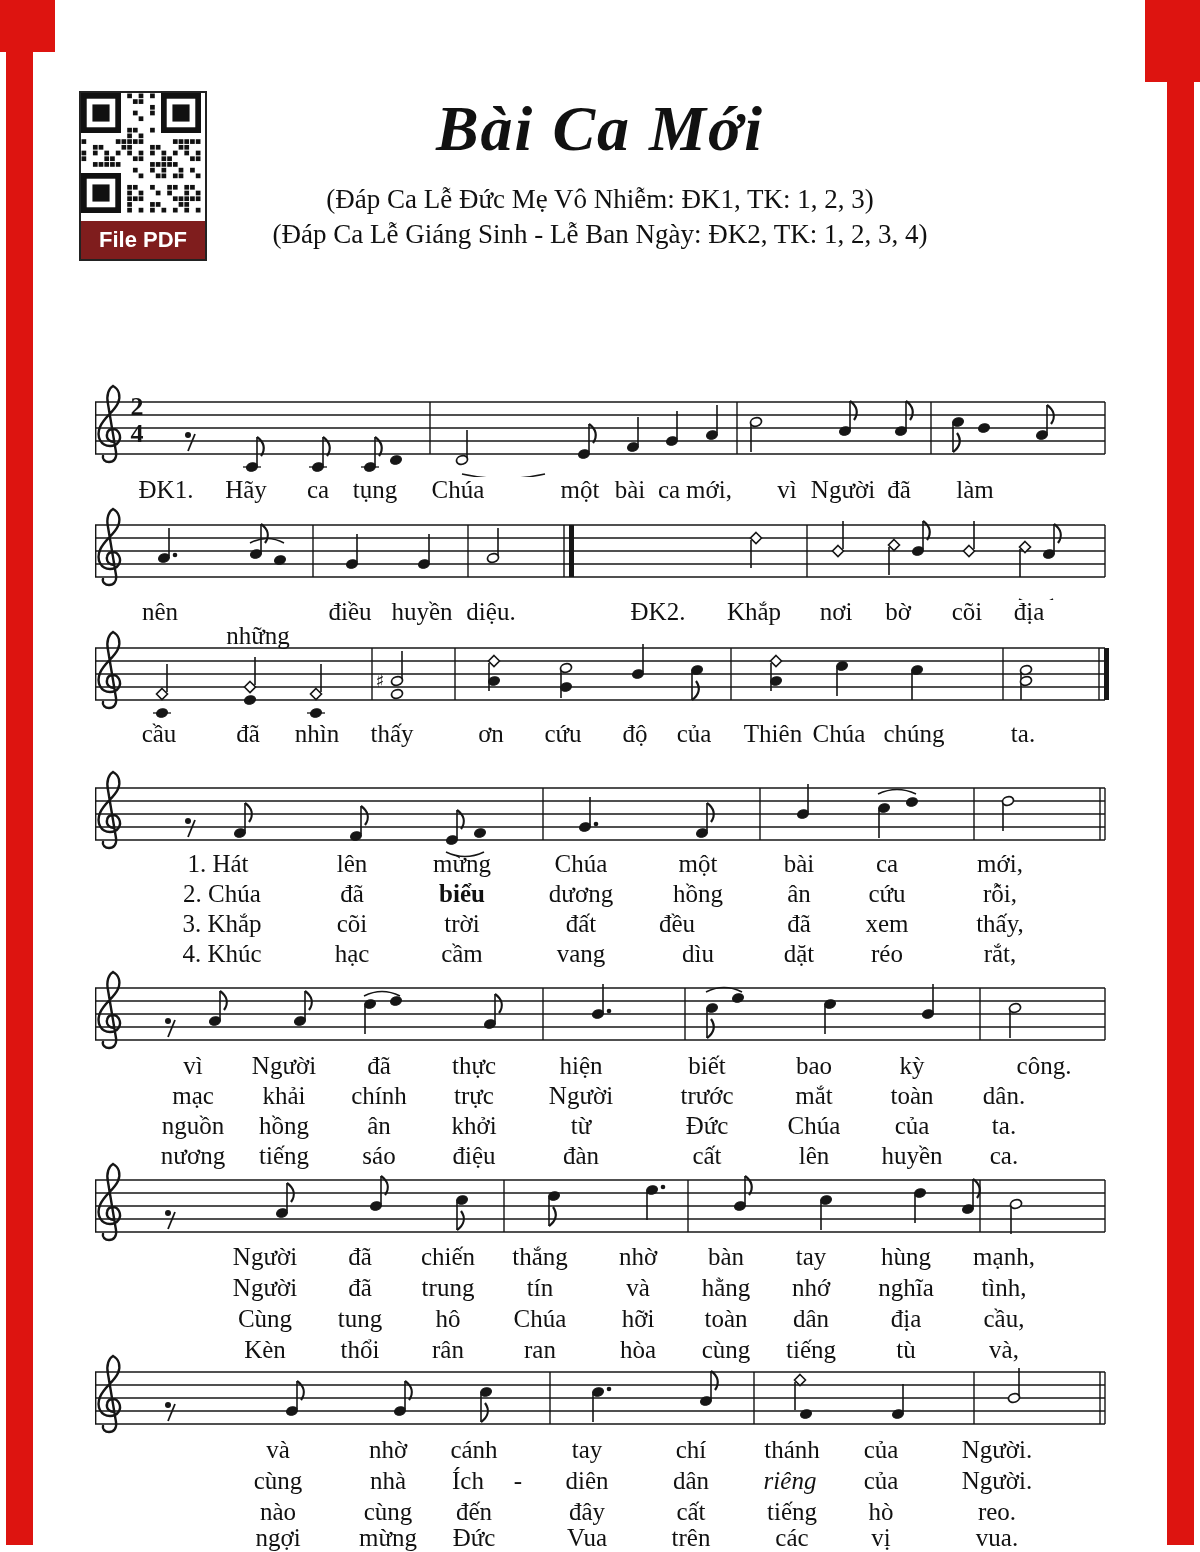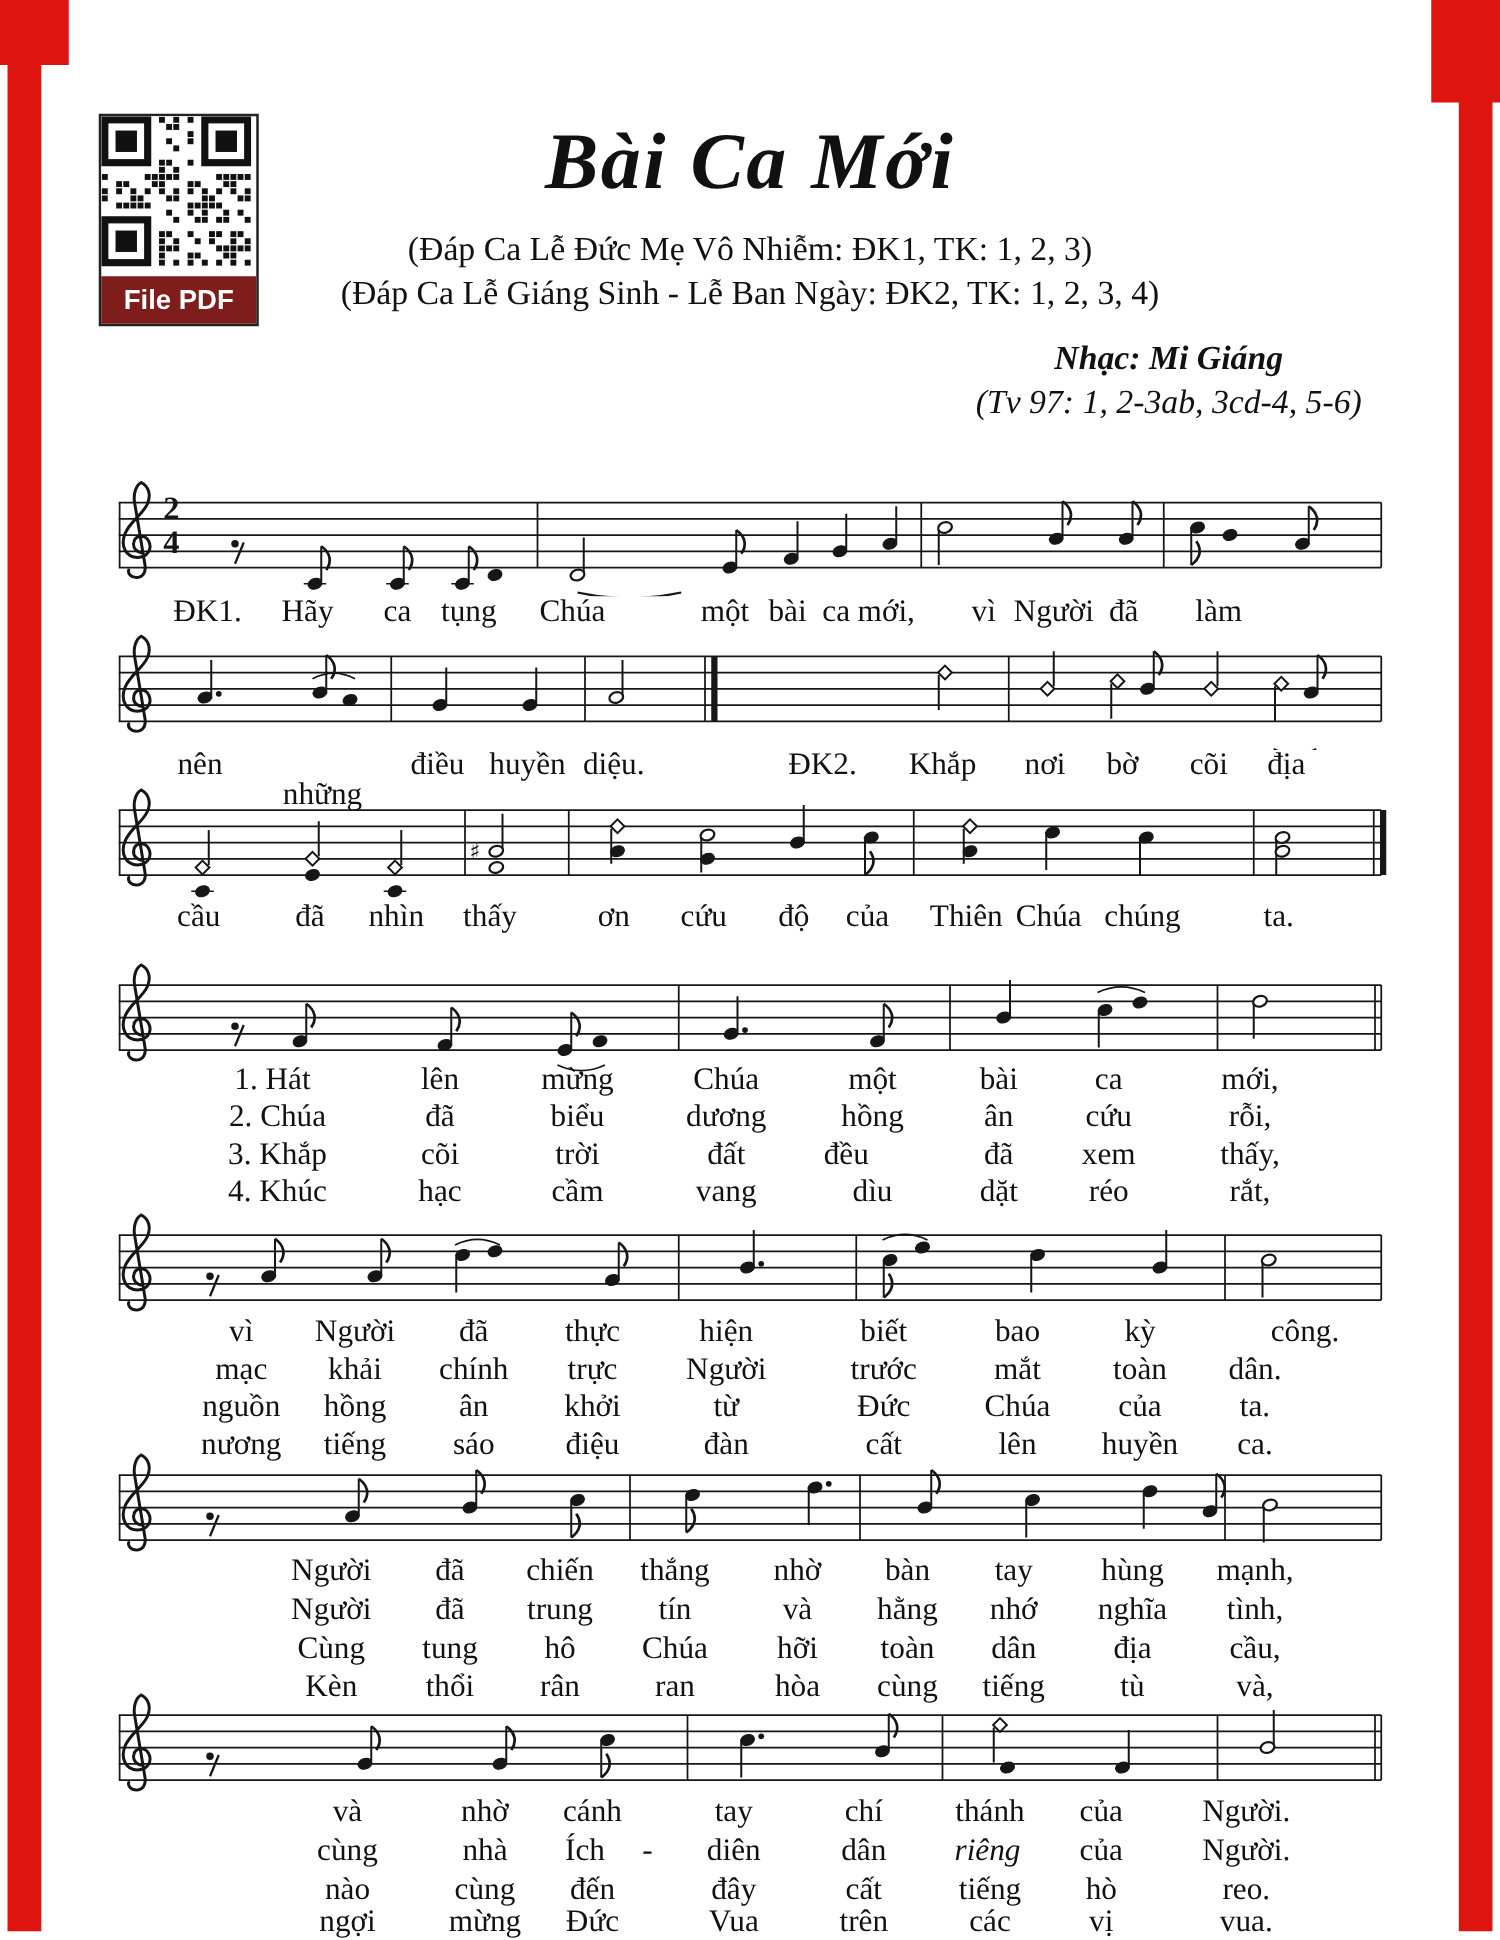--- a/index.html
+++ b/index.html
@@ -152,22 +152,20 @@
         <rect x="91.92857142857143" y="114.78571428571429" width="4.714285714285714" height="4.714285714285714" fill="#111"></rect>
         <rect x="103.35714285714286" y="114.78571428571429" width="4.714285714285714" height="4.714285714285714" fill="#111"></rect>
         <rect x="114.78571428571429" y="114.78571428571429" width="4.714285714285714" height="4.714285714285714" fill="#111"></rect>
       </svg>
     <div class="qr-label">File PDF</div>
   </div>
 
   <div class="title">Bài Ca Mới</div>
   <div class="sub" id="sub1">(Đáp Ca Lễ Đức Mẹ Vô Nhiễm: ĐK1, TK: 1, 2, 3)</div>
   <div class="sub" id="sub2">(Đáp Ca Lễ Giáng Sinh - Lễ Ban Ngày: ĐK2, TK: 1, 2, 3, 4)</div>
-  <div class="composer" id="composer-name">Nhạc: Mi Giáng</div>
-  <div class="composer" id="psalm-ref">(Tv 97: 1, 2-3ab, 3cd-4, 5-6)</div>
 
   <div id="music">
       <svg viewBox="0 0 1200 105" width="1200" height="105" style="top: 372px;">
         <line x1="95" y1="30" x2="1105" y2="30" stroke="#161616" stroke-width="1.4"></line>
         <line x1="95" y1="43" x2="1105" y2="43" stroke="#161616" stroke-width="1.4"></line>
         <line x1="95" y1="56" x2="1105" y2="56" stroke="#161616" stroke-width="1.4"></line>
         <line x1="95" y1="69" x2="1105" y2="69" stroke="#161616" stroke-width="1.4"></line>
         <line x1="95" y1="82" x2="1105" y2="82" stroke="#161616" stroke-width="1.4"></line>
         <line x1="95.7" y1="30" x2="95.7" y2="82" stroke="#161616" stroke-width="1.4"></line>
         <path d="M113,14 c6,3 8,10 5,17 c-4,9 -14,14 -18,24 c-4,10 1,19 10,19 c8,0 12,-7 9,-13 c-3,-6 -11,-5 -12,1 c-1,5 3,8 7,8 M113,14 c-4,2 -7,9 -5,18 l8,48 c1,6 -2,10 -7,10 c-4,0 -7,-3 -6,-6" fill="none" stroke="#161616" stroke-width="2.4" stroke-linecap="round"></path>
@@ -530,21 +528,21 @@
         <span style="left: 462px;">mừng</span>
         <span style="left: 581px;">Chúa</span>
         <span style="left: 698px;">một</span>
         <span style="left: 799px;">bài</span>
         <span style="left: 887px;">ca</span>
         <span style="left: 1000px;">mới,</span>
       </div>
       <div class="lyr" style="top: 880px;">
         <span style="left: 222px;">2. Chúa</span>
         <span style="left: 352px;">đã</span>
-        <span style="left: 462px;">biểu</span>
+        <span style="left: 462px; font-weight: bold;">biểu</span>
         <span style="left: 581px;">dương</span>
         <span style="left: 698px;">hồng</span>
         <span style="left: 799px;">ân</span>
         <span style="left: 887px;">cứu</span>
         <span style="left: 1000px;">rỗi,</span>
       </div>
       <div class="lyr" style="top: 910px;">
         <span style="left: 222px;">3. Khắp</span>
         <span style="left: 352px;">cõi</span>
         <span style="left: 462px;">trời</span>

